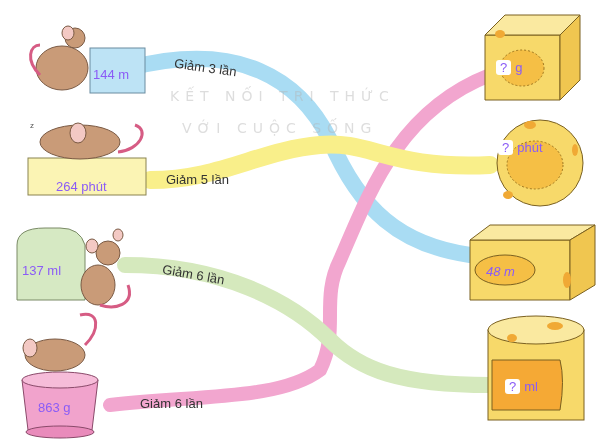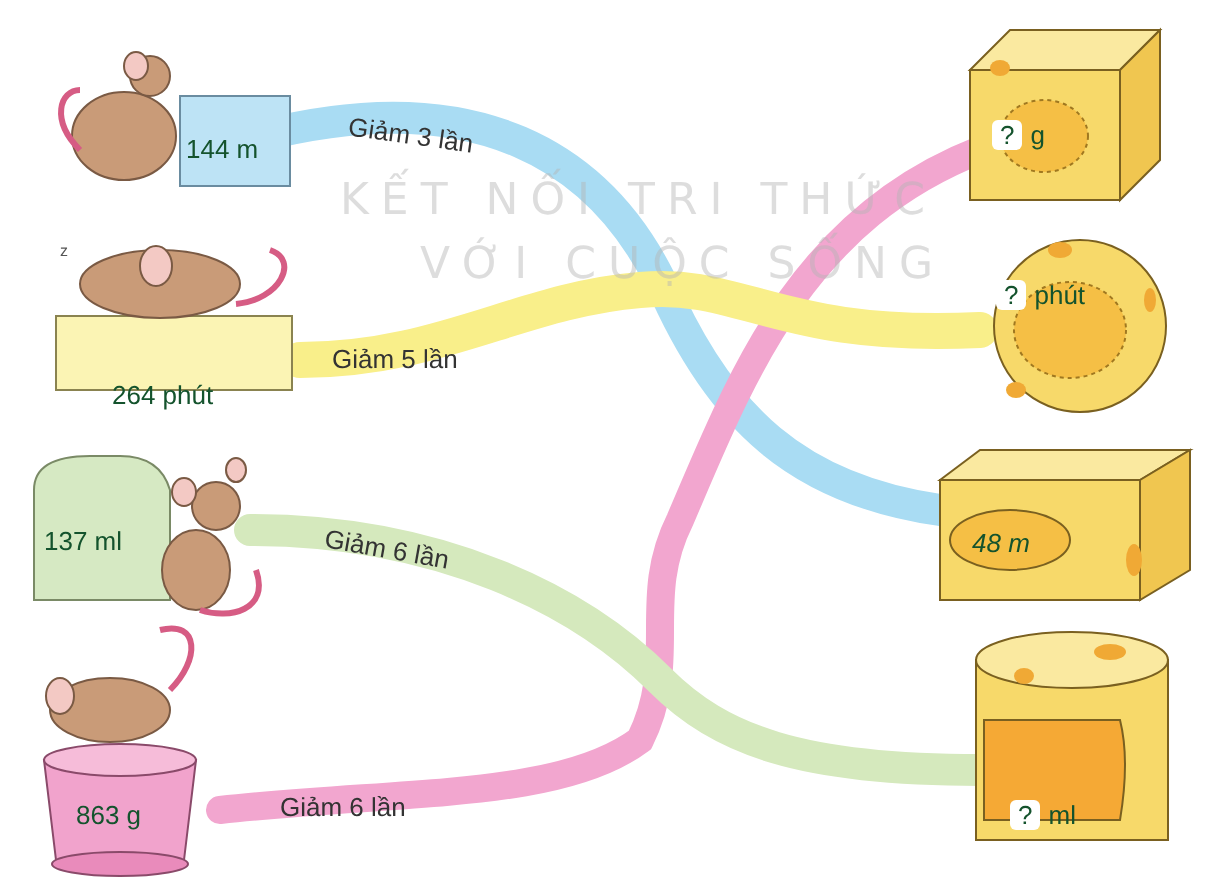--- a/index.html
+++ b/index.html
@@ -1,20 +1,20 @@
 <!DOCTYPE html>
 <html><head>
 <meta charset="utf-8">
 <style>
   html, body { margin:0; padding:0; background:#ffffff; }
   body { width:609px; height:446px; position:relative; overflow:hidden; font-family:"Liberation Sans", sans-serif; }
   #stage { position:absolute; left:0; top:0; width:609px; height:446px; }
   .lbl { position:absolute; font-size:13px; color:#333; white-space:nowrap; }
-  .val { position:absolute; font-size:13px; color:#14532d; white-space:nowrap; }
-  .wm { position:absolute; font-size:22px; letter-spacing:6px; color:rgba(180,180,180,0.45); font-family:"DejaVu Sans", sans-serif; white-space:nowrap; }
+  .val { position:absolute; font-size:13px; color:#8b5cf6; white-space:nowrap; }
+  .wm { position:absolute; font-size:14px; letter-spacing:6px; color:rgba(180,180,180,0.45); font-family:"DejaVu Sans", sans-serif; white-space:nowrap; }
   .qbox { display:inline-block; background:#fff; border-radius:3px; padding:0 4px; margin-right:4px; }
 </style>
 </head>
 <body>
 
 <div id="stage">
 <svg width="609" height="446" viewBox="0 0 609 446">
 
   <path d="M130 68 C240 40 300 80 330 140 C360 210 400 245 470 255" stroke="#a9dcf3" stroke-width="16" fill="none" stroke-linecap="round"></path>
   <path d="M110 405 C200 395 280 400 320 370 C340 330 320 300 340 260 C370 190 400 110 490 75" stroke="#f2a6cf" stroke-width="14" fill="none" stroke-linecap="round"></path>
@@ -66,29 +66,29 @@
   <ellipse cx="567" cy="280" rx="4" ry="8" fill="#f0a935"></ellipse>
 
   <rect x="488" y="330" width="96" height="90" fill="#f7d96a" stroke="#7a6020"></rect>
   <ellipse cx="536" cy="330" rx="48" ry="14" fill="#fae9a0" stroke="#7a6020"></ellipse>
   <path d="M492 360 L560 360 Q565 380 560 410 L492 410 Z" fill="#f5a935" stroke="#7a6020"></path>
   <ellipse cx="555" cy="326" rx="8" ry="4" fill="#f0a935"></ellipse>
   <ellipse cx="512" cy="338" rx="5" ry="4" fill="#f0a935"></ellipse>
 </svg>
 
   <div class="wm" style="left:170px;top:88px;">KẾT NỐI TRI THỨC</div>
-  <div class="wm" style="left:182px;top:120px;margin-left:28px;">VỚI CUỘC SỐNG</div>
+  <div class="wm" style="left:182px;top:120px;">VỚI CUỘC SỐNG</div>
 
   <div class="val" style="left:93px;top:67px;">144 m</div>
-  <div class="val" style="left:56px;top:190px;">264 phút</div>
+  <div class="val" style="left:56px;top:179px;">264 phút</div>
   <div class="val" style="left:22px;top:263px;">137 ml</div>
   <div class="val" style="left:38px;top:400px;">863 g</div>
 
   <div class="lbl" style="left:174px;top:60px;transform:rotate(8deg);">Giảm 3 lần</div>
   <div class="lbl" style="left:166px;top:172px;">Giảm 5 lần</div>
   <div class="lbl" style="left:162px;top:267px;transform:rotate(10deg);">Giảm 6 lần</div>
   <div class="lbl" style="left:140px;top:396px;">Giảm 6 lần</div>
 
   <div class="val" style="left:496px;top:60px;"><span class="qbox">?</span><span>g</span></div>
   <div class="val" style="left:498px;top:140px;"><span class="qbox">?</span><span>phút</span></div>
   <div class="val" style="left:486px;top:264px;font-style:italic;">48 m</div>
-  <div class="val" style="left:505px;top:400px;"><span class="qbox">?</span><span>ml</span></div>
+  <div class="val" style="left:505px;top:379px;"><span class="qbox">?</span><span>ml</span></div>
 </div>
 
 </body></html>

